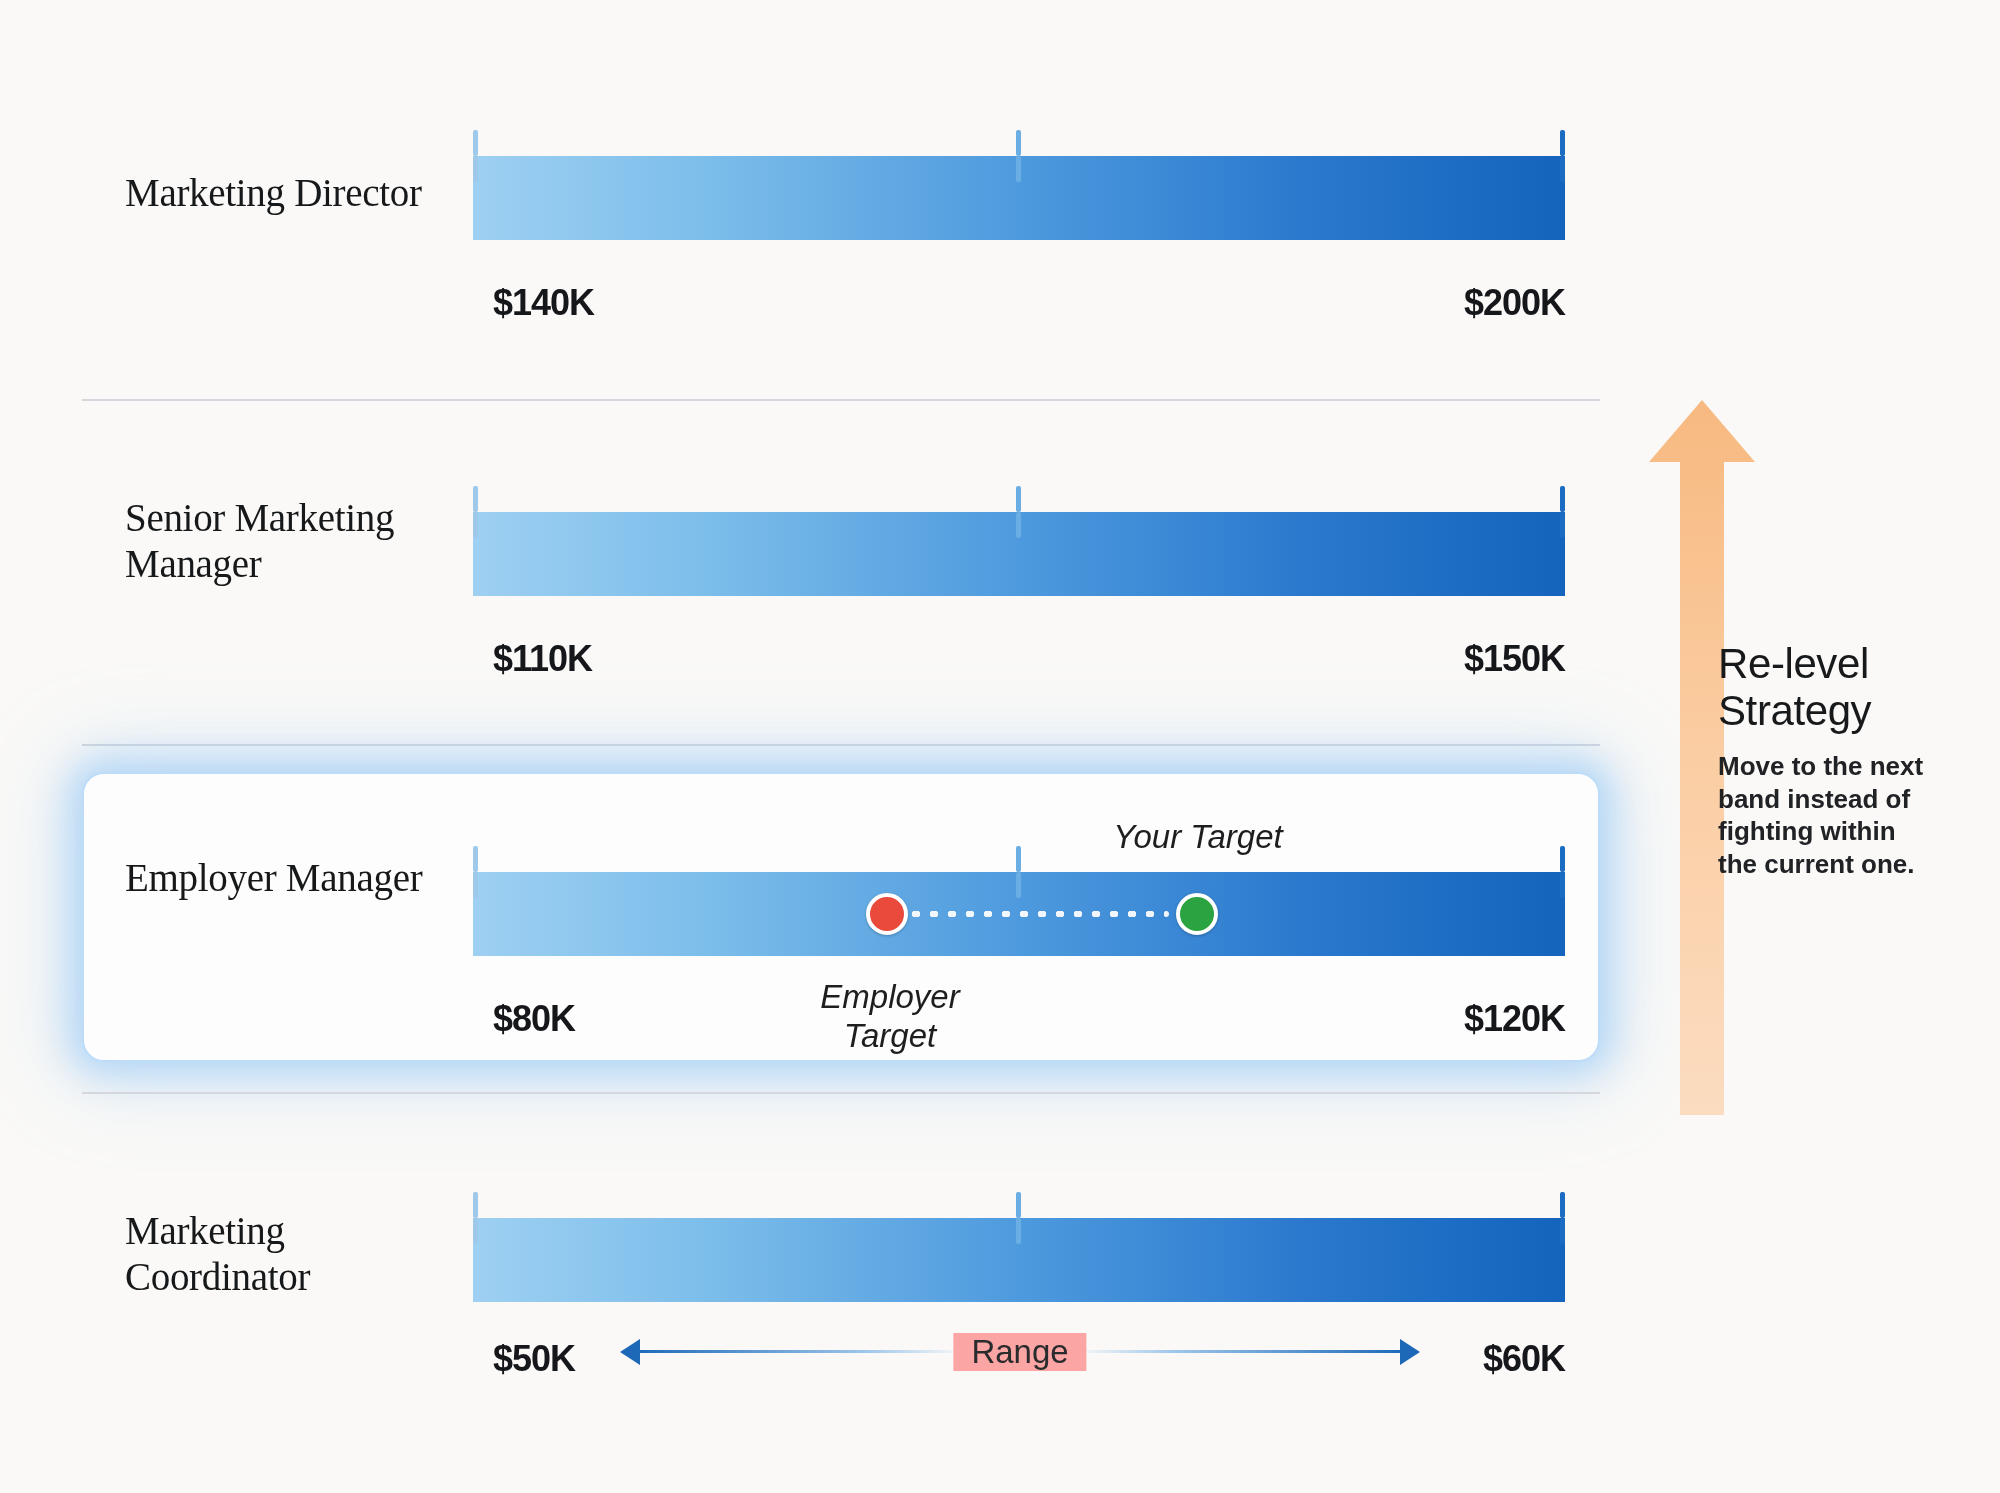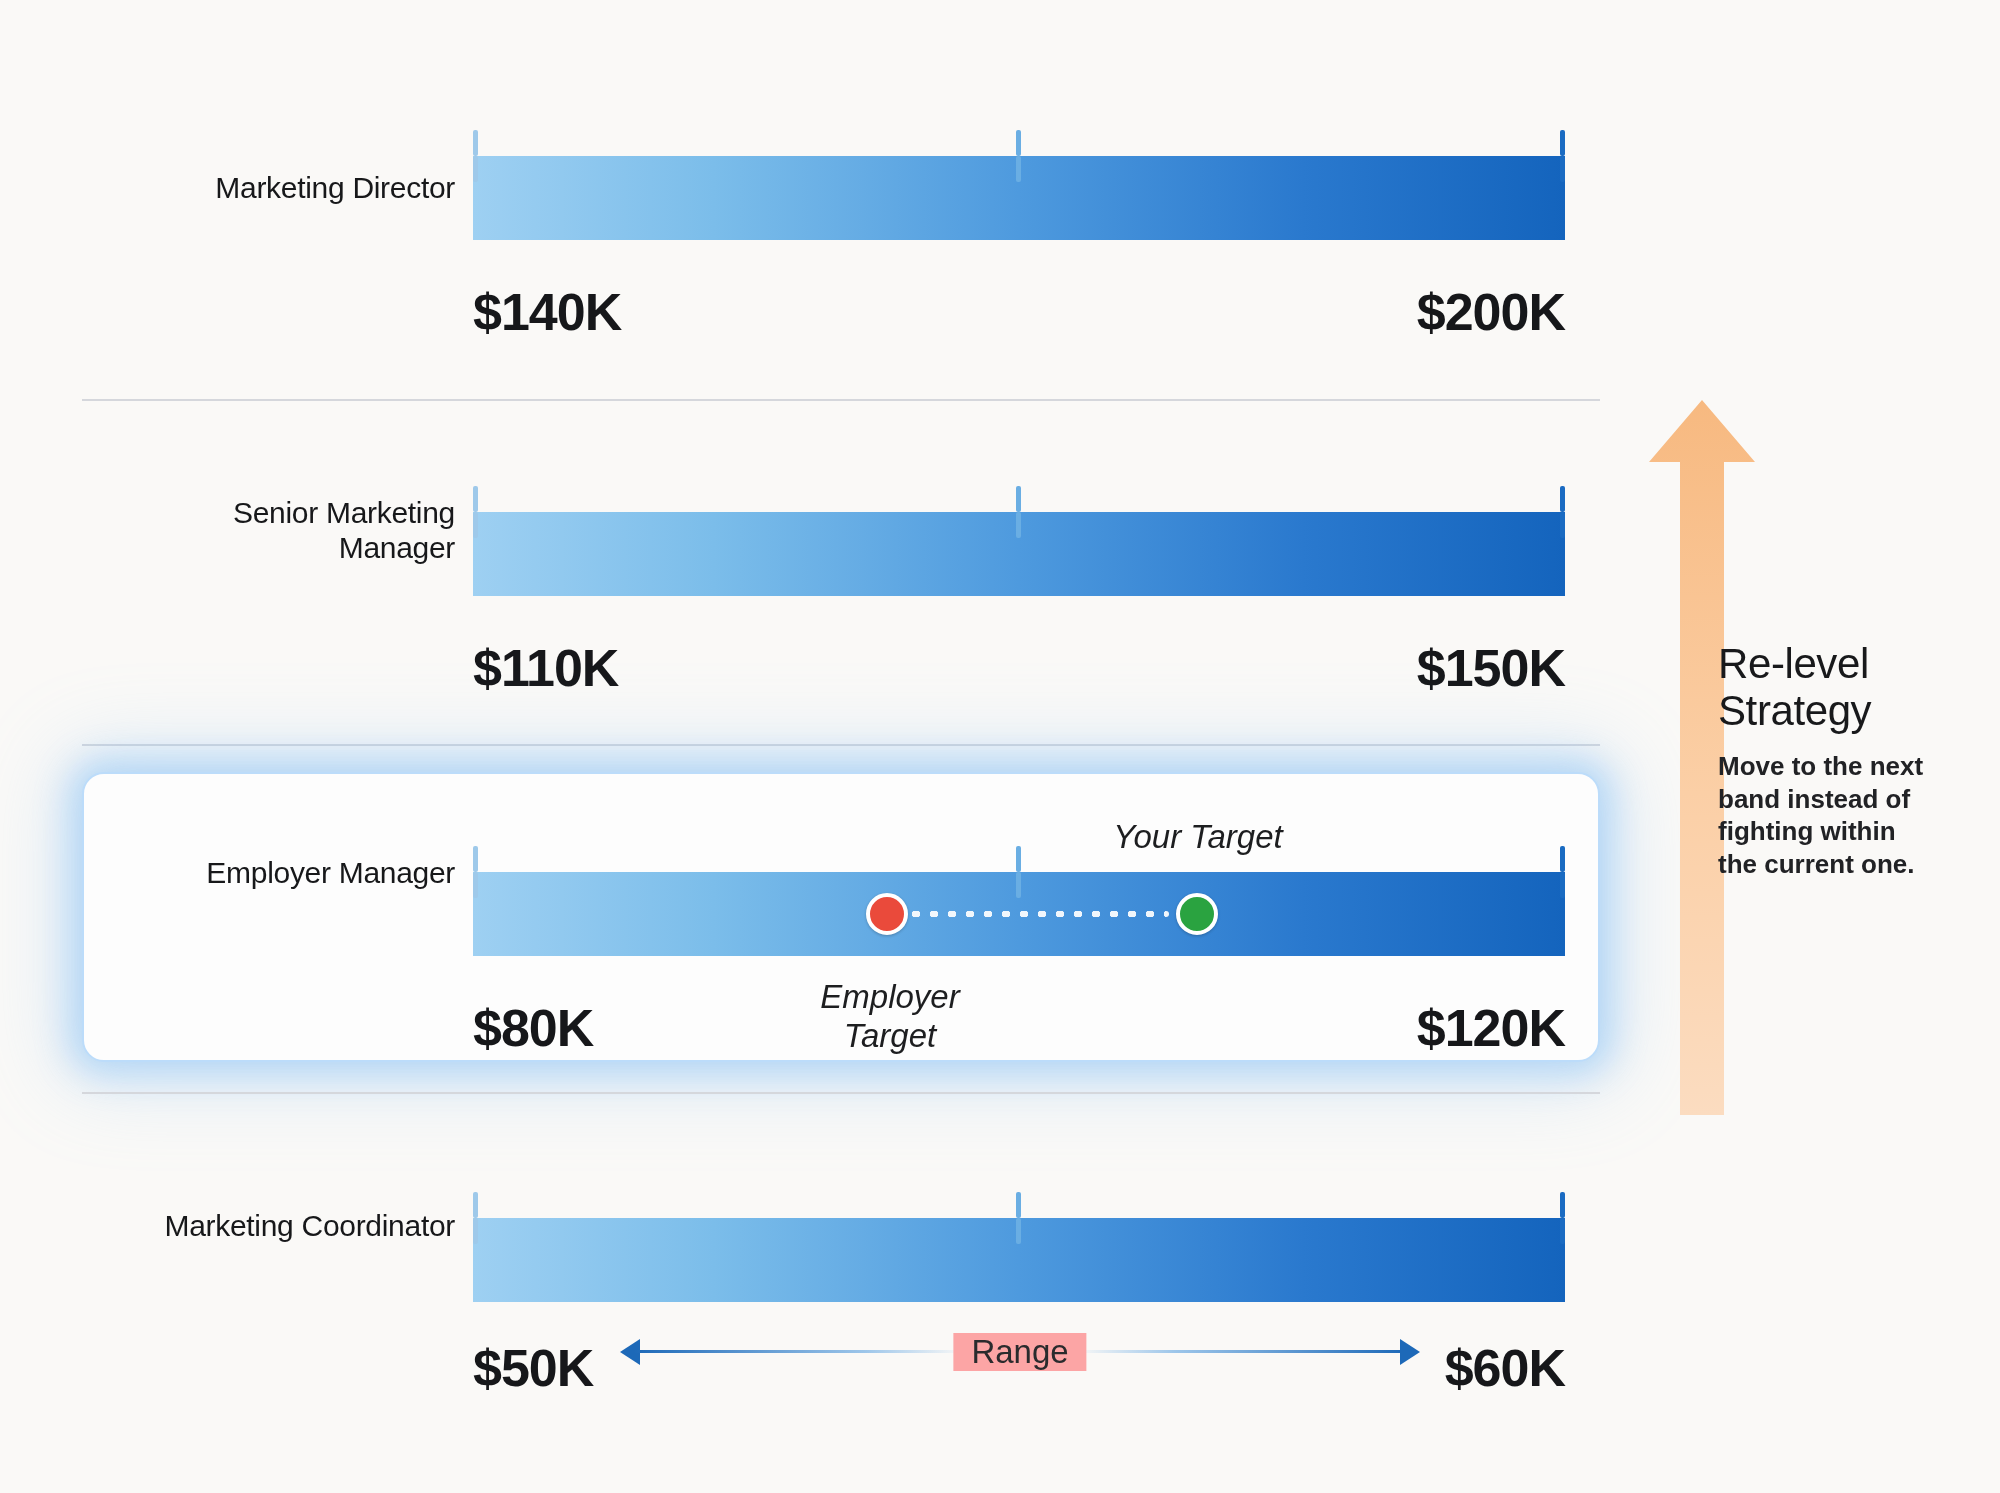--- a/index.html
+++ b/index.html
@@ -26,26 +26,27 @@
   .band-row {
     position: absolute;
     left: 0;
     width: 2000px;
   }
 
   .role-label {
     position: absolute;
     left: 125px;
     width: 330px;
-    font-size: 30px;
+    font-size: 39px;
     line-height: 1.17;
     color: #17181a;
     font-weight: 400;
     letter-spacing: -0.3px;
-    text-align: right;
+    text-align: left;
+    font-family: Liberation Serif, serif;
   }
 
   
   .bar-wrap {
     position: absolute;
     left: 473px;
     width: 1092px;
   }
   .bar {
     position: absolute;
@@ -61,25 +62,26 @@
   }
   .tick-top    { top: -26px;  height: 26px; }
   .tick-bottom { bottom: -26px; height: 26px; }
   .tick.left  { left: 0px; }
   .tick.mid   { left: 543px; }
   .tick.right { left: 1087px; }
 
   
   .money {
     position: absolute;
-    font-size: 52px;
+    font-size: 36px;
     font-weight: 700;
     color: #16171a;
     letter-spacing: -1px;
     white-space: nowrap;
+    margin-left: 20px;
   }
   .money.left  { left: 473px; }
   .money.right { right: 435px; text-align: right; }
 
   
   .divider {
     position: absolute;
     left: 82px;
     width: 1518px;
     height: 2px;

